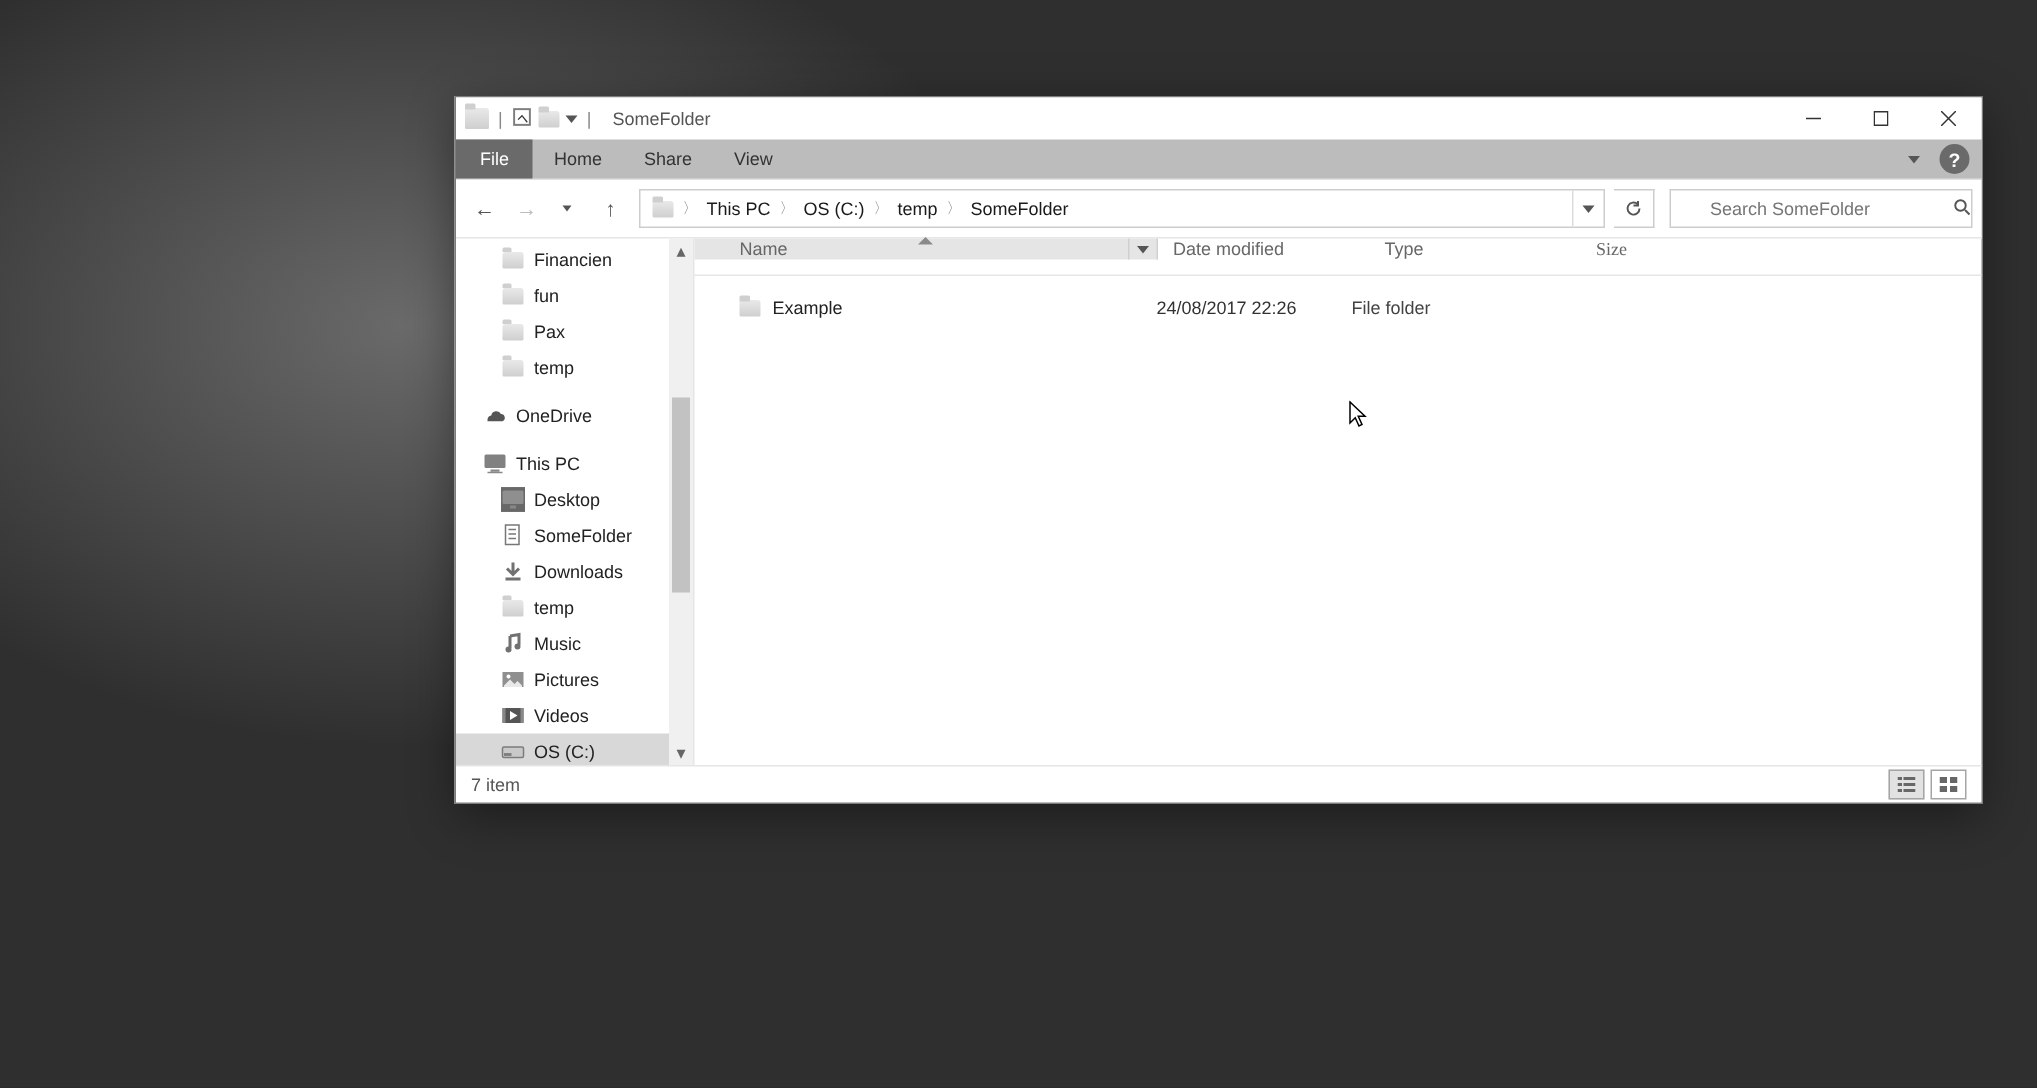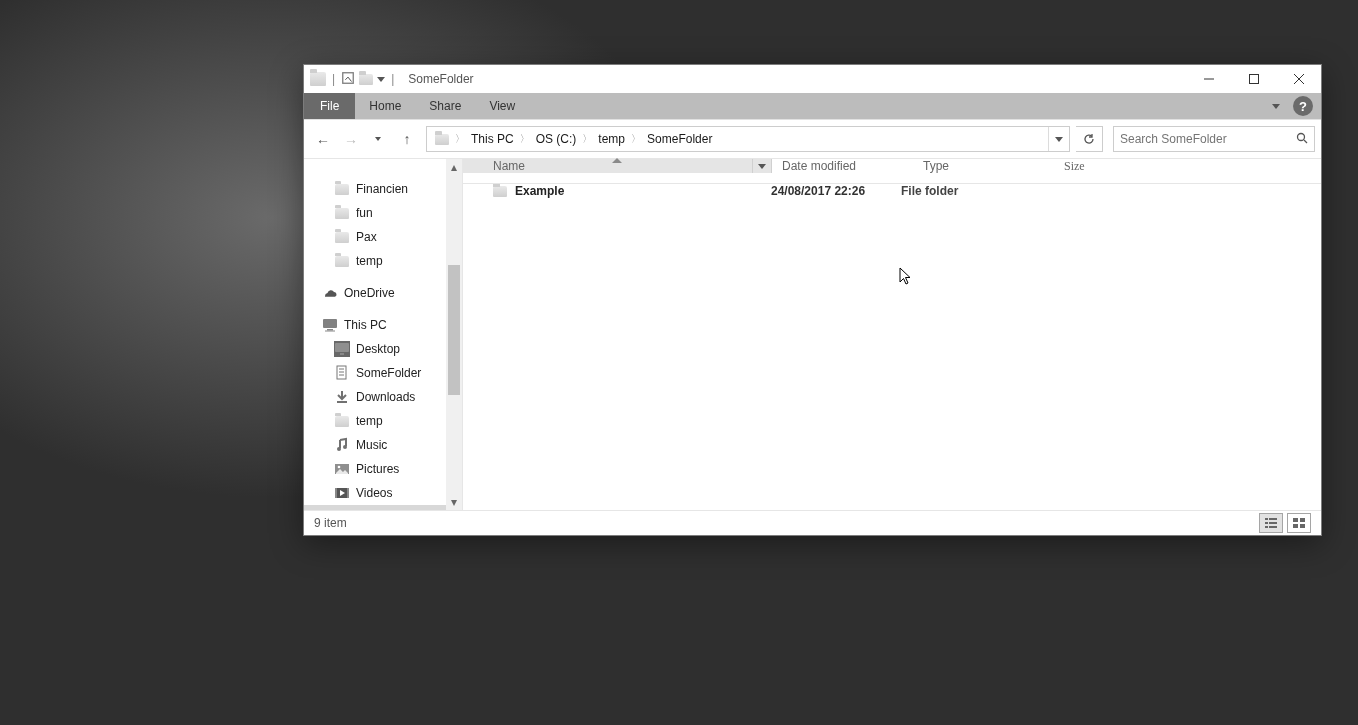--- a/index.html
+++ b/index.html
@@ -120,33 +120,33 @@
   }
   .refresh {
     width:26px;height:24px;border:1px solid #cdcdcd;border-left:0;
     display:flex;align-items:center;justify-content:center;color:#555;
   }
   .searchbox {
     width:200px;height:24px;border:1px solid #cdcdcd;margin-left:8px;
     display:flex;align-items:center;color:#777;
   }
   .searchbox input {
-    flex:1;border:0;outline:0;font:inherit;color:#333;padding:0 6px;background:transparent;
+    flex:1;border:0;outline:0;font:inherit;color:#333;padding:0 6px;background:transparent;margin-left:20px;
   }
   .searchbox .mag { width:24px;text-align:center;color:#555; }
   
   .body {
     flex:1; display:flex; min-height:0;
   }
   
   .navpane {
     width:158px; border-right:1px solid #e6e6e6; position:relative;
     overflow:hidden;
   }
-  .tree { padding-top:2px;margin-top:16px; }
+  .tree { padding-top:2px; }
   .tree-item {
     height:24px; display:flex; align-items:center; gap:6px;
     padding-left:30px; color:#222; white-space:nowrap;
   }
   .tree-item.level0 { padding-left:18px; }
   .tree-item.selected { background:#d8d8d8; }
   .tree-item .ico { width:16px;height:16px;display:flex;align-items:center;justify-content:center; }
   .ico.folder { }
   .ico.folder .folder-glyph { width:14px;height:11px; }
   .ico.folder .folder-glyph::before{ width:6px;height:3px;top:-3px; }
@@ -187,21 +187,21 @@
     width:0;height:0;border-left:5px solid transparent;border-right:5px solid transparent;
     border-bottom:5px solid #6a8fb5;
   }
   .col.name .split {
     position:absolute; right:0; top:0; width:18px; height:100%;
     display:flex;align-items:center;justify-content:center;
     border-left:1px solid #b8d5ec;
   }
   .rows { flex:1; overflow:auto; }
   .row {
-    height:28px; display:flex; align-items:flex-start; color:#222;font-weight:bold;
+    height:28px; display:flex; align-items:flex-end; color:#222;
   }
   .row .cell.name { width:268px; display:flex; align-items:center; gap:8px; padding-left:30px; }
   .row .cell.date { width:120px; color:#4c1d95; padding-left:10px;}
   .row .cell.type { width:120px; color:#14532d; padding-left:10px;}
   .row .cell.size { width:80px;  color:#555; padding-left:10px; text-align:right;}
   
   .cursor {
     position:absolute; left:436px; top:108px; pointer-events:none;
   }
   
@@ -493,21 +493,21 @@
 
         <div class="cursor">
           <svg width="14" height="20" viewBox="0 0 14 20">
             <path d="M1 1 L1 15 L4.5 11.5 L7 17 L9 16 L6.5 10.5 L11 10.5 Z" fill="#fff" stroke="#000" stroke-width="1"></path>
           </svg>
         </div>
       </div>
     </div>
 
     <div class="statusbar">
-      <span>9 item</span>
+      <span>7 item</span>
       <div class="spacer"></div>
       <div class="viewbtn active">
         <svg width="12" height="10" viewBox="0 0 12 10">
             <rect x="0" y="0" width="3" height="2" fill="#3a6ea5"></rect>
             <rect x="4" y="0" width="8" height="2" fill="#3a6ea5"></rect>
             <rect x="0" y="4" width="3" height="2" fill="#3a6ea5"></rect>
             <rect x="4" y="4" width="8" height="2" fill="#3a6ea5"></rect>
             <rect x="0" y="8" width="3" height="2" fill="#3a6ea5"></rect>
             <rect x="4" y="8" width="8" height="2" fill="#3a6ea5"></rect>
           </svg>

